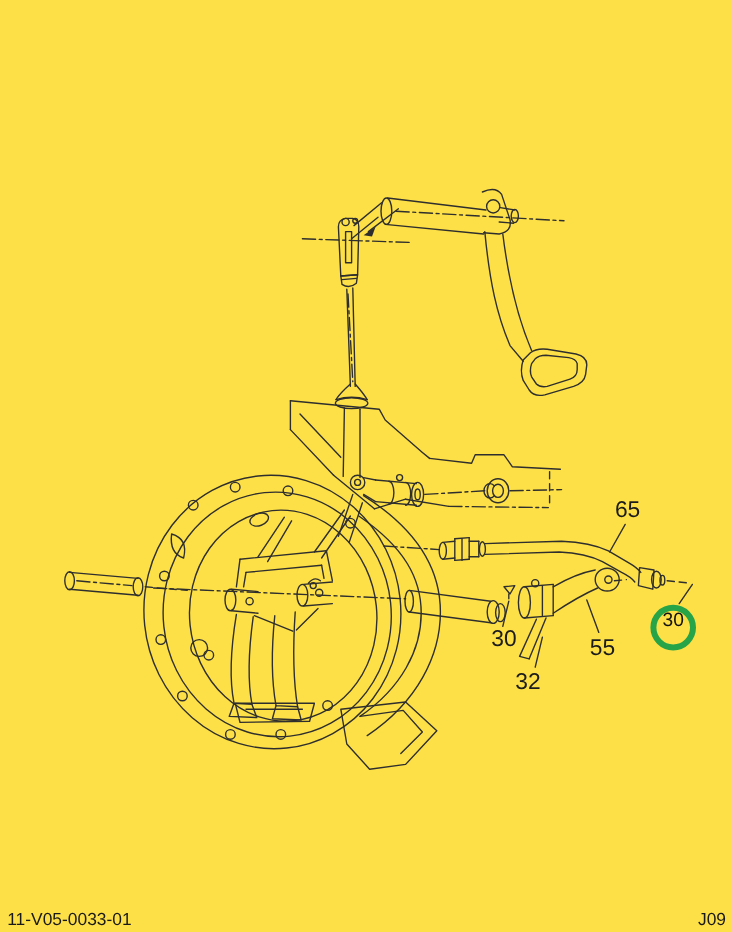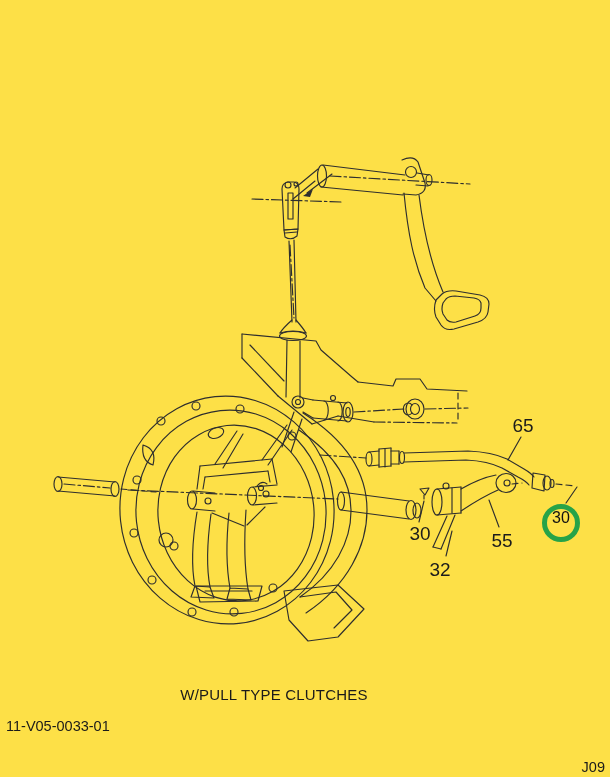--- a/index.html
+++ b/index.html
@@ -37,21 +37,21 @@
     display:flex;justify-content:center;
     font-size:16px;color:#111;
     cursor:pointer;
   }
   .caption{
     position:absolute;left:274px;top:686px;
     transform:translateX(-50%);
     font-size:15px;color:#1a1a1a;letter-spacing:.2px;white-space:nowrap;
   }
   .footer-left{
-    position:absolute;left:6px;top:718px;
+    position:absolute;left:6px;top:759px;
     font-size:14.5px;color:#1a1a1a;white-space:nowrap;
   }
   .footer-right{
     position:absolute;right:5px;top:759px;
     font-size:14.5px;color:#1a1a1a;white-space:nowrap;margin-left:19px;
   }
 </style>
 </head>
 <body>
 
@@ -311,16 +311,15 @@
   </svg>
 
   <div class="callout" style="left:523px;top:425px;">65</div>
   <div class="callout" style="left:420px;top:533px;">30</div>
   <div class="callout" style="left:502px;top:540px;text-align:center;">55</div>
   <div class="callout" style="left:440px;top:569px;">32</div>
   <div class="callout-circled">
     <span>30</span>
   </div>
 
-  <div class="caption">W/PULL TYPE CLUTCHES</div>
   <div class="footer-left">11-V05-0033-01</div>
   <div class="footer-right">J09</div>
 </div>
 
 </body></html>

